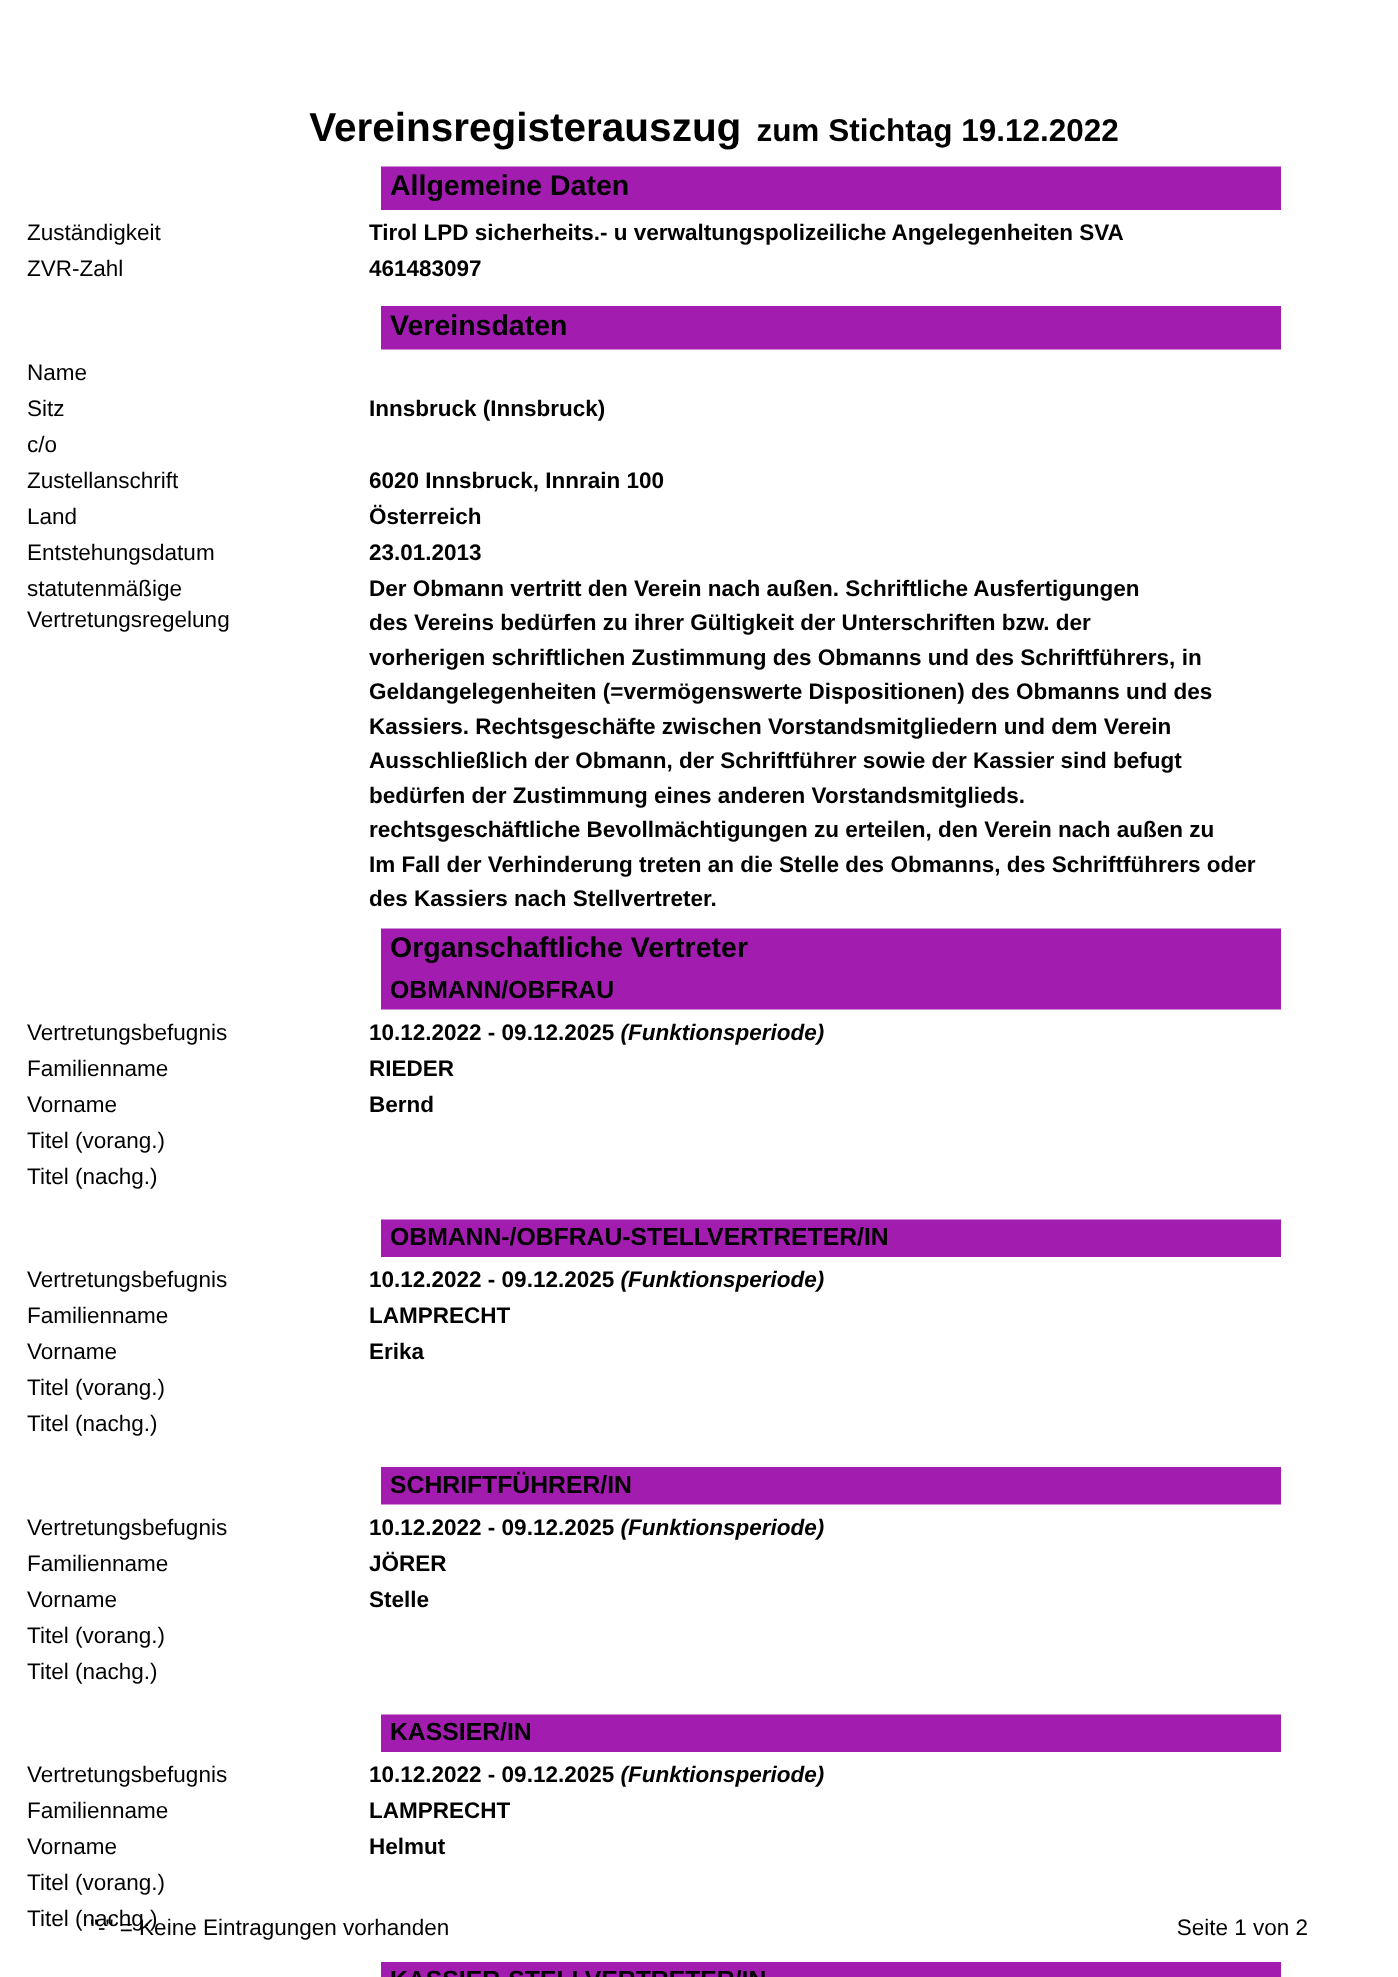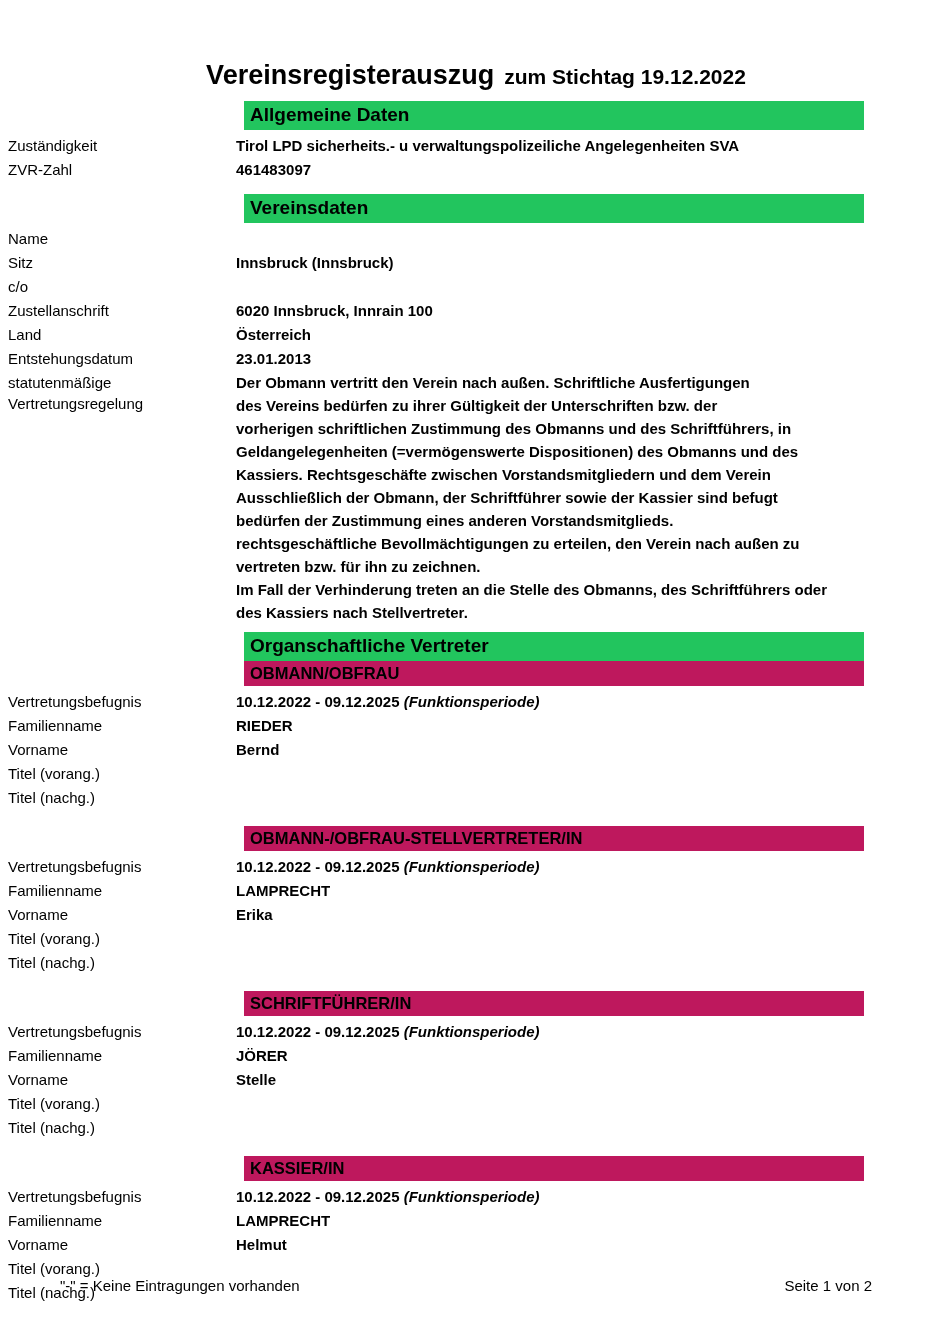--- a/index.html
+++ b/index.html
@@ -13,21 +13,21 @@
     font-family: "Liberation Sans", sans-serif;
     color: #000000;
     position: relative;
     overflow: hidden;
   }
   .page {
     position: relative;
     width: 932px;
     height: 1318px;
     box-sizing: border-box;
-    padding: 8px;
+    padding: 18px;
   }
   
   .title-row {
     text-align: center;
     padding-top: 52px;
     padding-left: 60px;
     padding-right: 40px;
   }
   .title-main {
     font-size: 27px;
@@ -45,23 +45,23 @@
     padding-left: 0px;
   }
   .band {
     margin-left: 236px;
     margin-right: 60px;
     font-size: 19px;
     font-weight: bold;
     padding: 3px 0 4px 6px;
     box-sizing: border-box;
   }
-  .band-yellow { background: #22c55e; }
+  .band-yellow { background: #a21caf; }
   .band-blue {
-    background: #be185d;
+    background: #a21caf;
     font-size: 16.5px;
     padding: 3px 0 3px 6px;
   }
   .row {
     display: flex;
     align-items: flex-start;
     min-height: 24px;
   }
   .lbl {
     width: 228px;
@@ -165,21 +165,20 @@
       </div>
       <div class="val">
         <div>Der Obmann vertritt den Verein nach außen. Schriftliche Ausfertigungen</div>
         <div>des Vereins bedürfen zu ihrer Gültigkeit der Unterschriften bzw. der</div>
         <div>vorherigen schriftlichen Zustimmung des Obmanns und des Schriftführers, in</div>
         <div>Geldangelegenheiten (=vermögenswerte Dispositionen) des Obmanns und des</div>
         <div>Kassiers. Rechtsgeschäfte zwischen Vorstandsmitgliedern und dem Verein</div>
         <div>Ausschließlich der Obmann, der Schriftführer sowie der Kassier sind befugt</div>
         <div>bedürfen der Zustimmung eines anderen Vorstandsmitglieds.</div>
         <div>rechtsgeschäftliche Bevollmächtigungen zu erteilen, den Verein nach außen zu</div>
-        <div>vertreten bzw. für ihn zu zeichnen.</div>
         <div>Im Fall der Verhinderung treten an die Stelle des Obmanns, des Schriftführers oder</div>
         <div>des Kassiers nach Stellvertreter.</div>
       </div>
     </div>
 
     <div class="spacer-8"></div>
 
     <div class="band band-yellow">Organschaftliche Vertreter</div>
 
     <div class="person-block">

